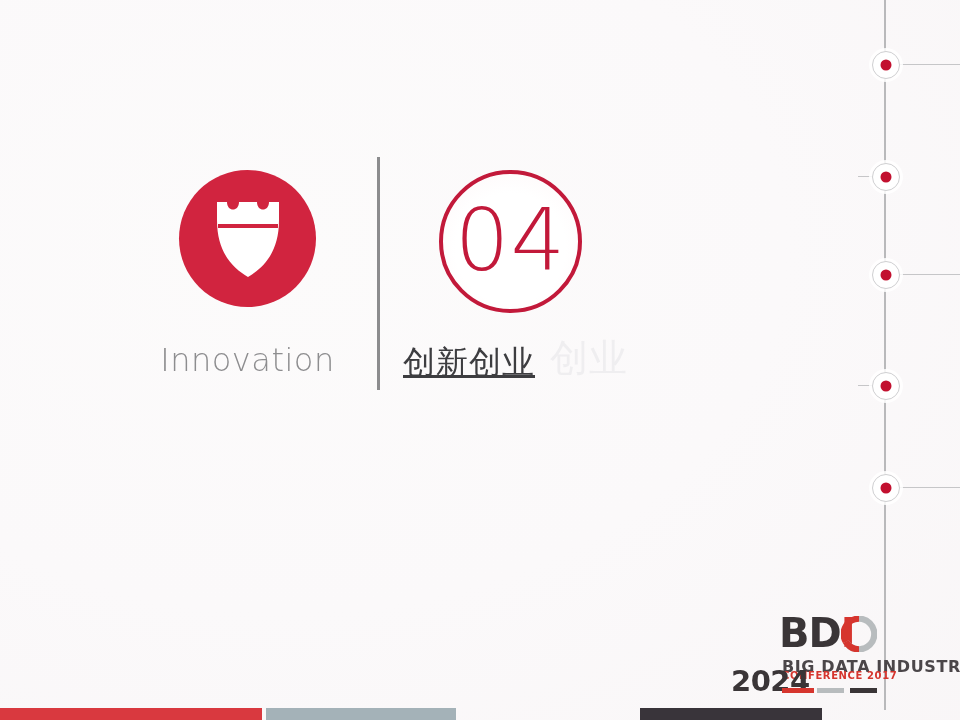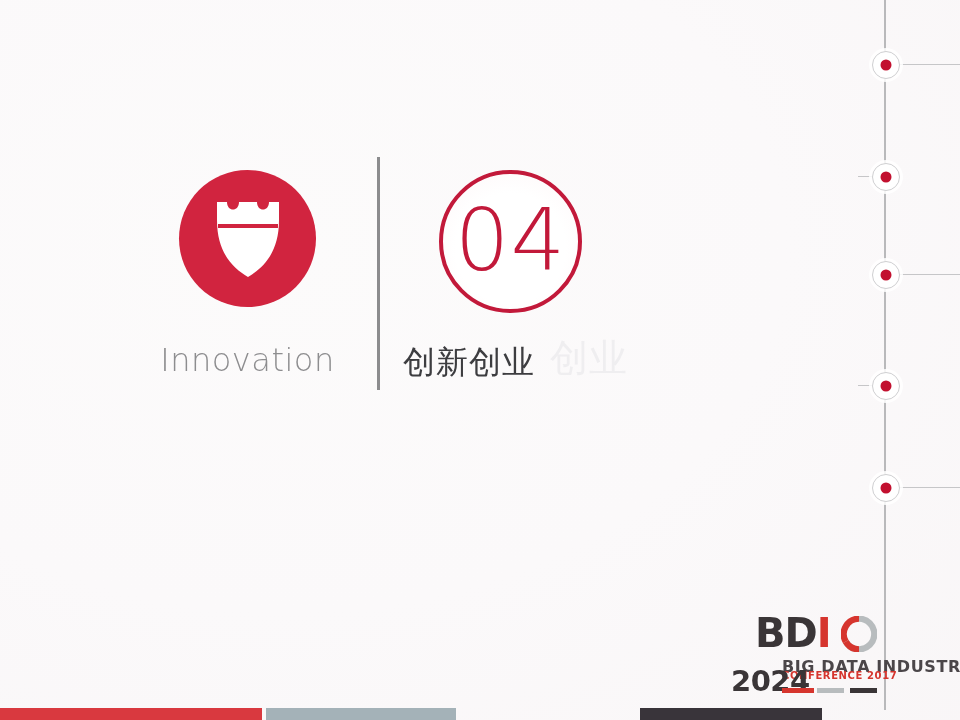--- a/index.html
+++ b/index.html
@@ -95,20 +95,21 @@
   }
   .right-label {
     position: relative;
     margin-top: 28px;
     font-size: 32px;
     font-weight: 400;
     color: #3d3d40;
     font-family: "DejaVu Sans", "Liberation Sans", sans-serif;
     letter-spacing: 1px;
     white-space: nowrap;
+    text-decoration: underline;
   }
   .ghost-mark {
     position: absolute;
     left: 147px;
     top: -8px;
     font-size: 38px;
     color: #efeef0;
     letter-spacing: 1px;
     white-space: nowrap;
     pointer-events: none;
@@ -164,21 +165,21 @@
   .logo-word {
     position: absolute;
     left: 22px;
     top: 0px;
     font-size: 40px;
     line-height: 42px;
     font-weight: bold;
     letter-spacing: -1px;
     font-family: "DejaVu Sans", "Liberation Sans", sans-serif;
   }
-  .logo-bd { color: #3a3537; }
+  .logo-bd { color: #3a3537; margin-left: 24px; }
   .logo-i  { color: #d6352e; }
   .logo-ring {
     position: absolute;
     left: 108px;
     top: 4px;
     width: 36px;
     height: 36px;
   }
   .logo-sub1 {
     position: absolute;

